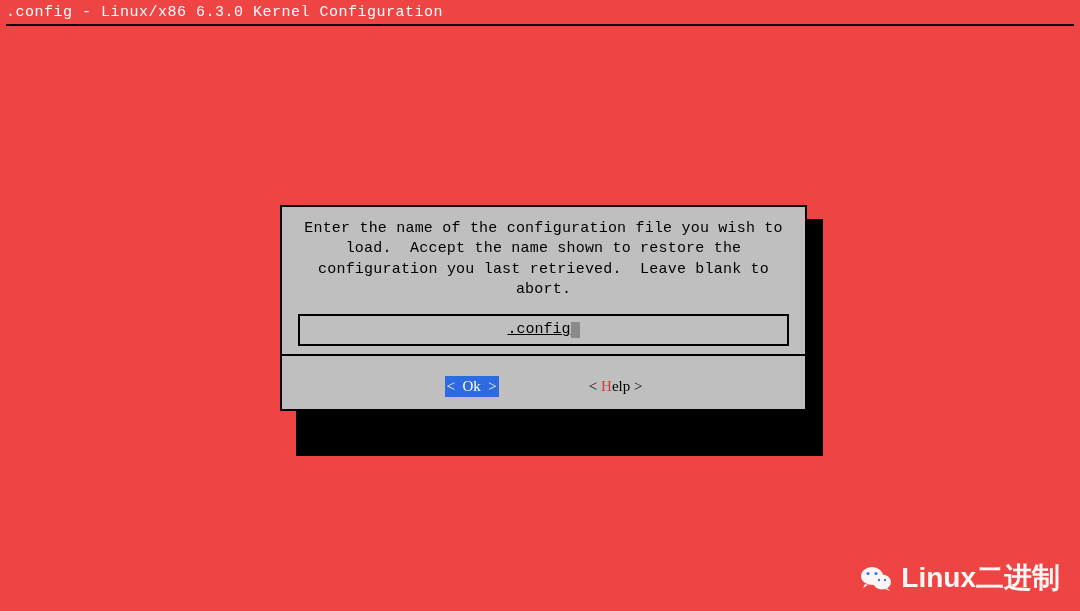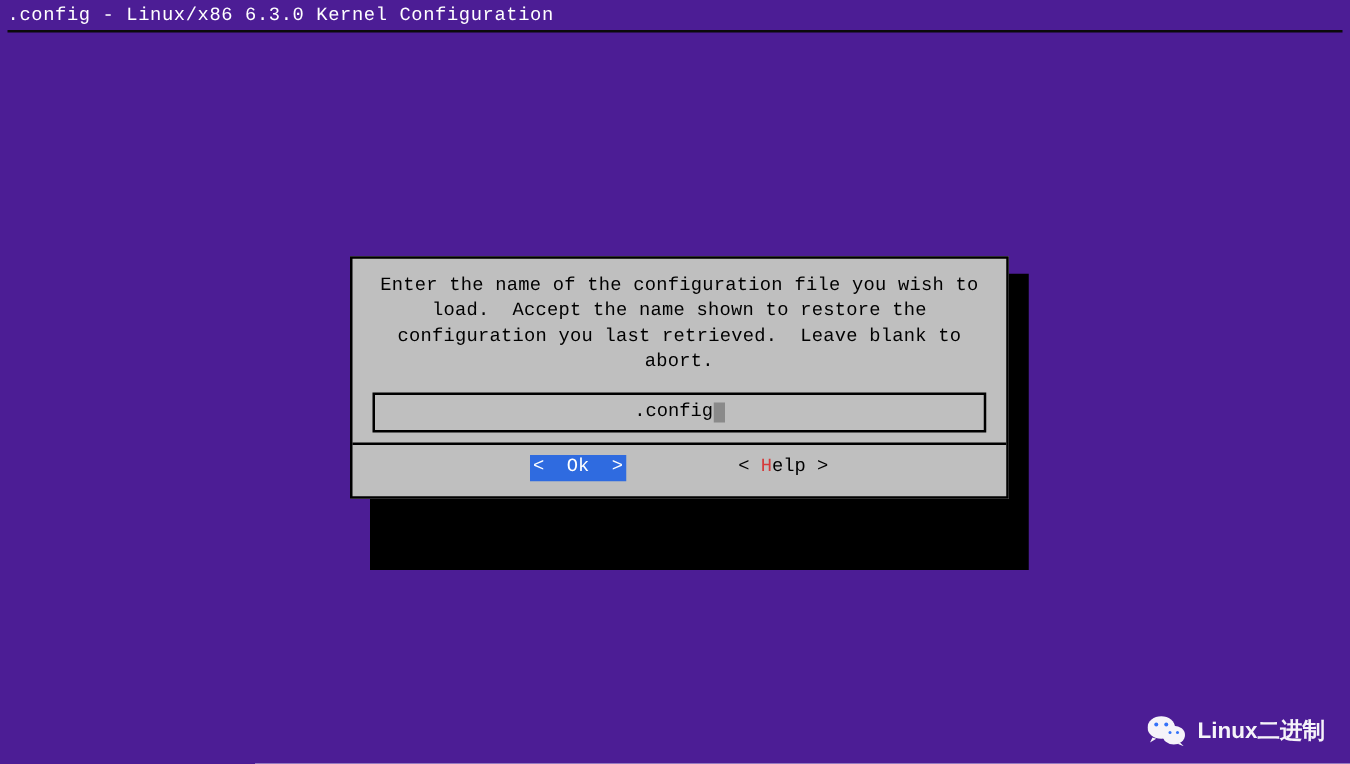--- a/index.html
+++ b/index.html
@@ -11,21 +11,21 @@
     overflow: hidden;
     font-family: "Courier New", Courier, monospace;
     font-size: 15px;
     line-height: 1.35;
     background: #fff;
   }
   .screen {
     position: relative;
     width: 1080px;
     height: 611px;
-    background: #4c1d95;
+    background: #ef4444;
   }
   .titlebar {
     position: absolute;
     top: 3px;
     left: 6px;
     right: 6px;
     color: #fff;
     white-space: pre;
     letter-spacing: 0.5px;
   }
@@ -62,20 +62,21 @@
     color: #000;
     white-space: pre-wrap;
     margin-bottom: 14px;
     letter-spacing: 0.2px;
   }
   .input-row {
     border: 2px solid #000;
     background: #bfbfbf;
     padding: 4px 6px;
     margin-bottom: 6px;
+    text-decoration: underline;
   }
   .input-row .field {
     display: inline;
     color: #000;
     white-space: pre;
   }
   .cursor {
     display: inline-block;
     width: 9px;
     height: 16px;
@@ -83,22 +84,23 @@
     vertical-align: text-bottom;
   }
   .divider {
     border-top: 2px solid #000;
     margin: 8px -16px 0 -16px;
   }
   .buttons {
     display: flex;
     justify-content: center;
     gap: 90px;
-    padding: 8px 0 2px 0;
+    padding: 20px 0 2px 0;
     color: #000;
+    font-family: Liberation Serif, serif;
   }
   .btn {
     white-space: pre;
   }
   .btn.selected {
     background: #2f6be0;
     color: #fff;
     padding: 0 2px;
   }
   .btn .hot { color: #d63a3a; }
@@ -106,21 +108,21 @@
 
   .watermark {
     position: absolute;
     right: 20px;
     bottom: 14px;
     display: flex;
     align-items: center;
     gap: 10px;
     color: #fff;
     font-family: Arial, "Microsoft YaHei", sans-serif;
-    font-size: 18px;
+    font-size: 28px;
     font-weight: 700;
     opacity: 0.95;
   }
   .watermark svg { display: block; }
 </style>
 </head>
 <body>
 
 <div class="screen">
 

